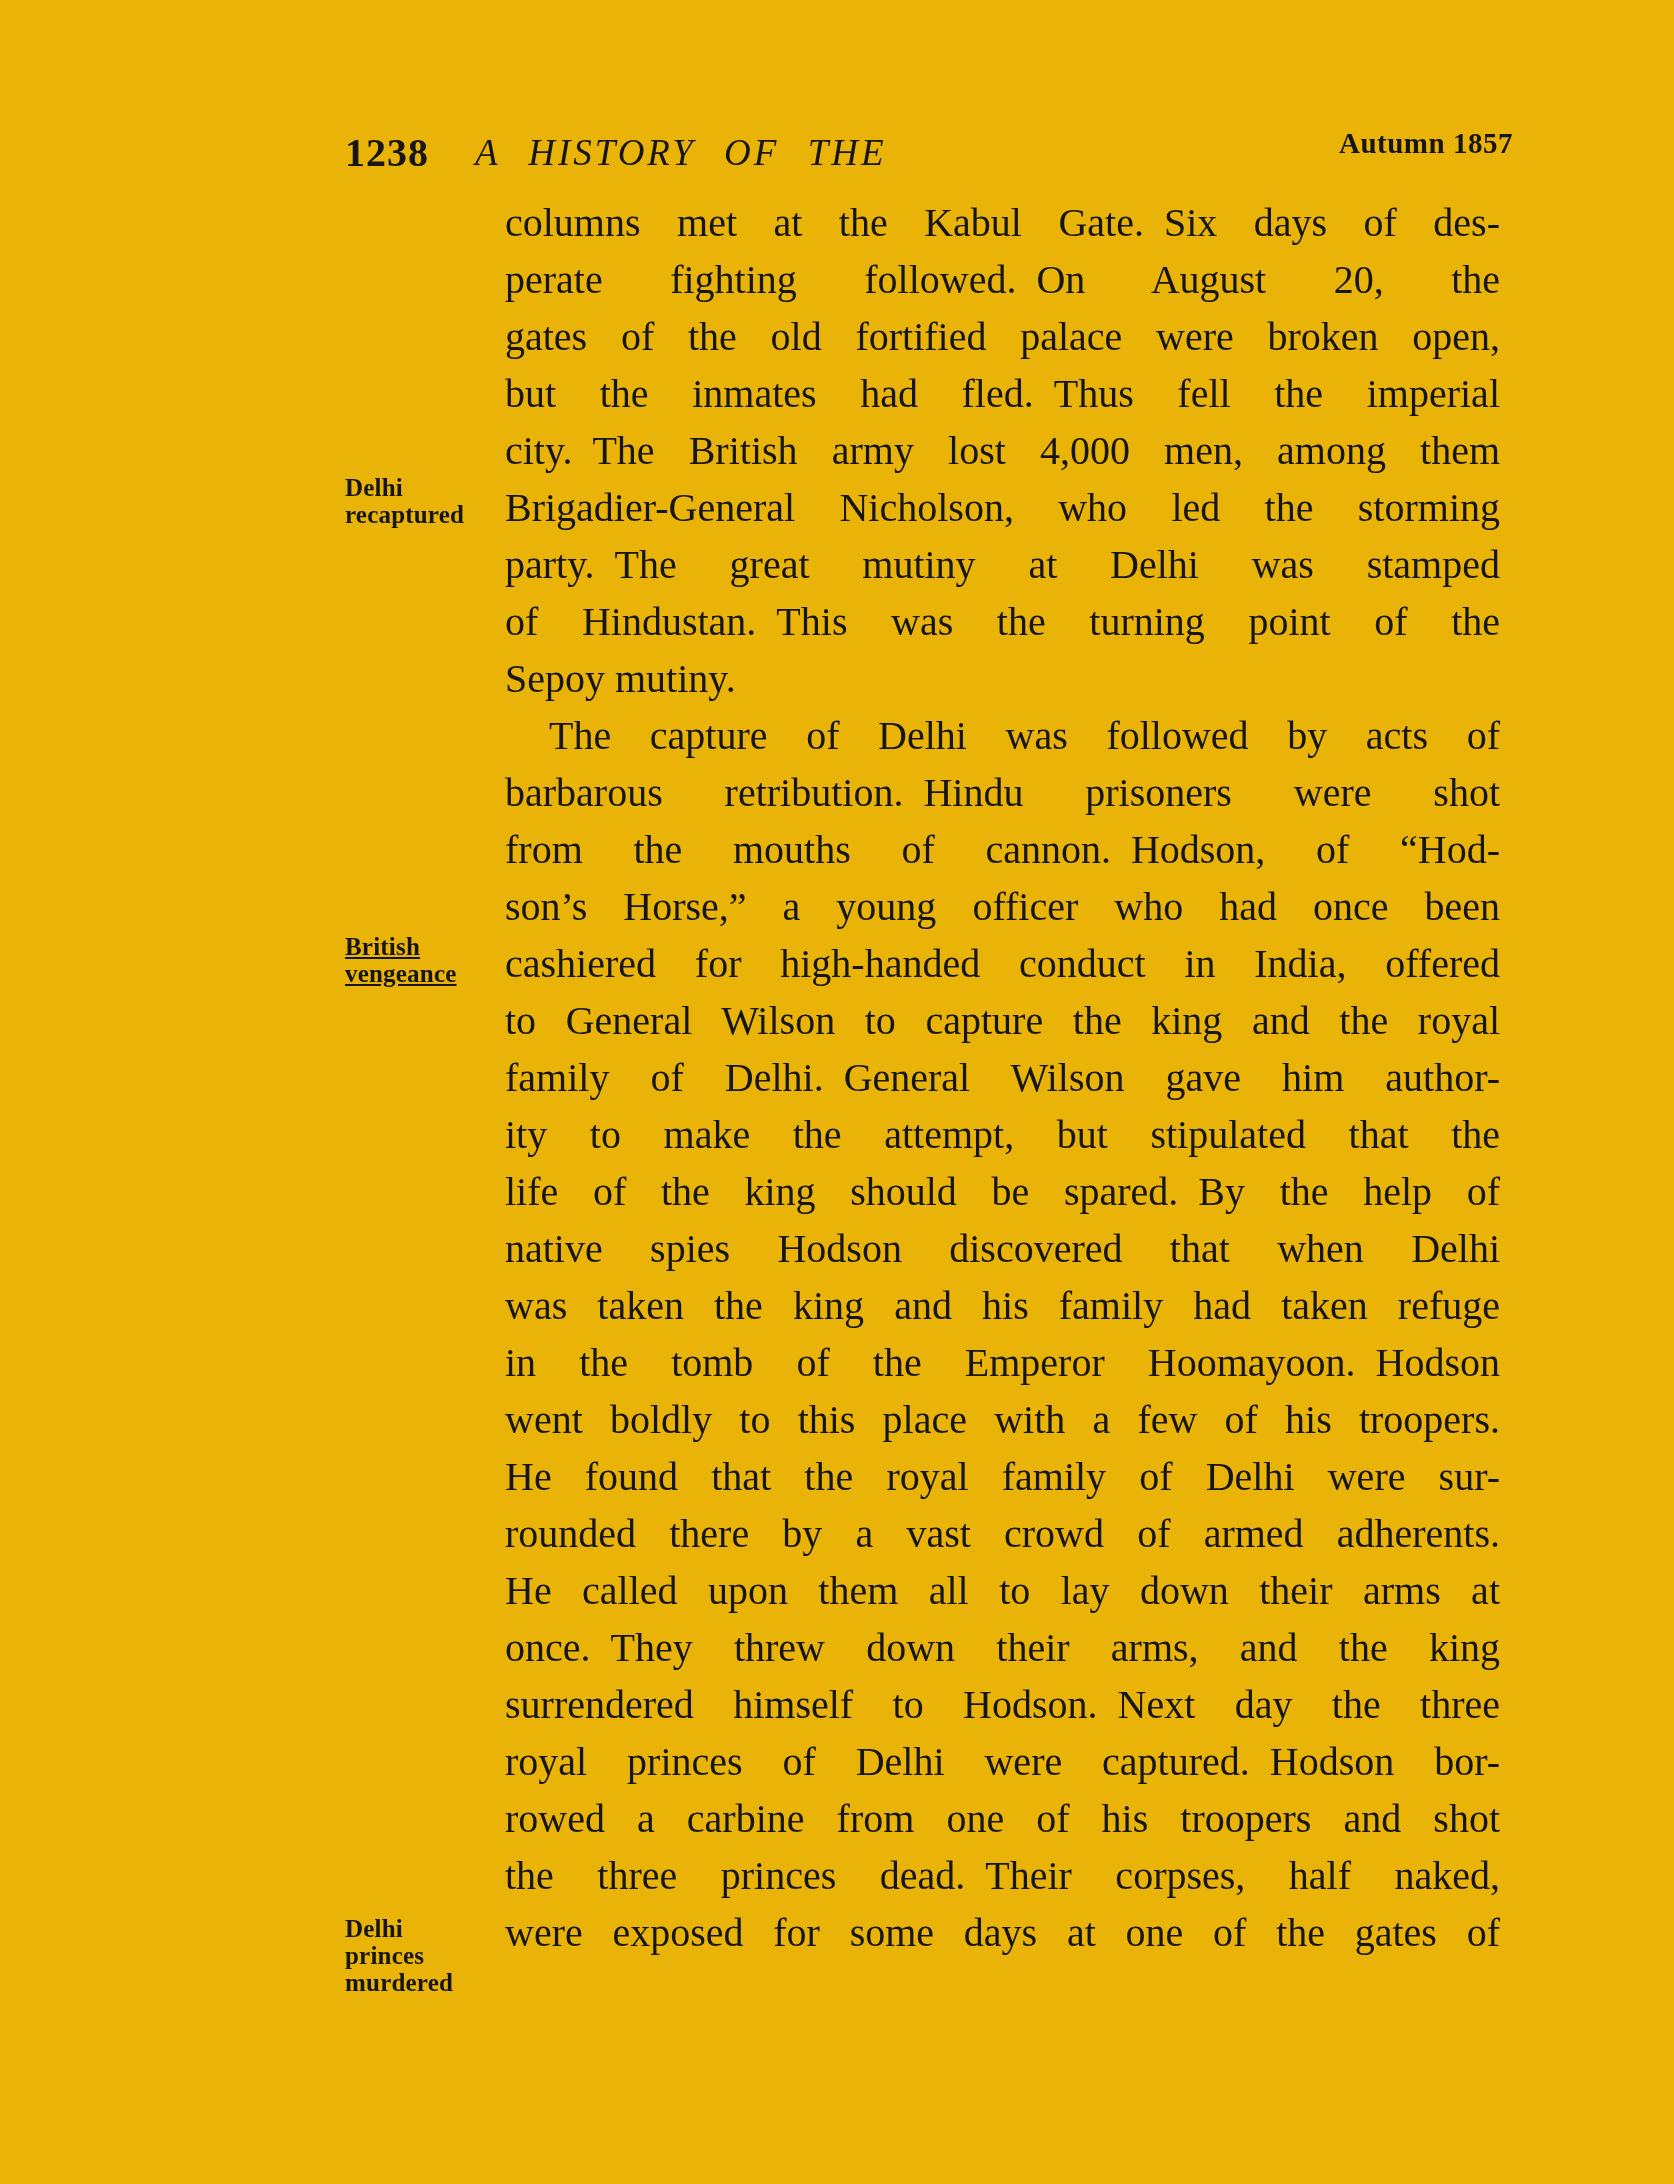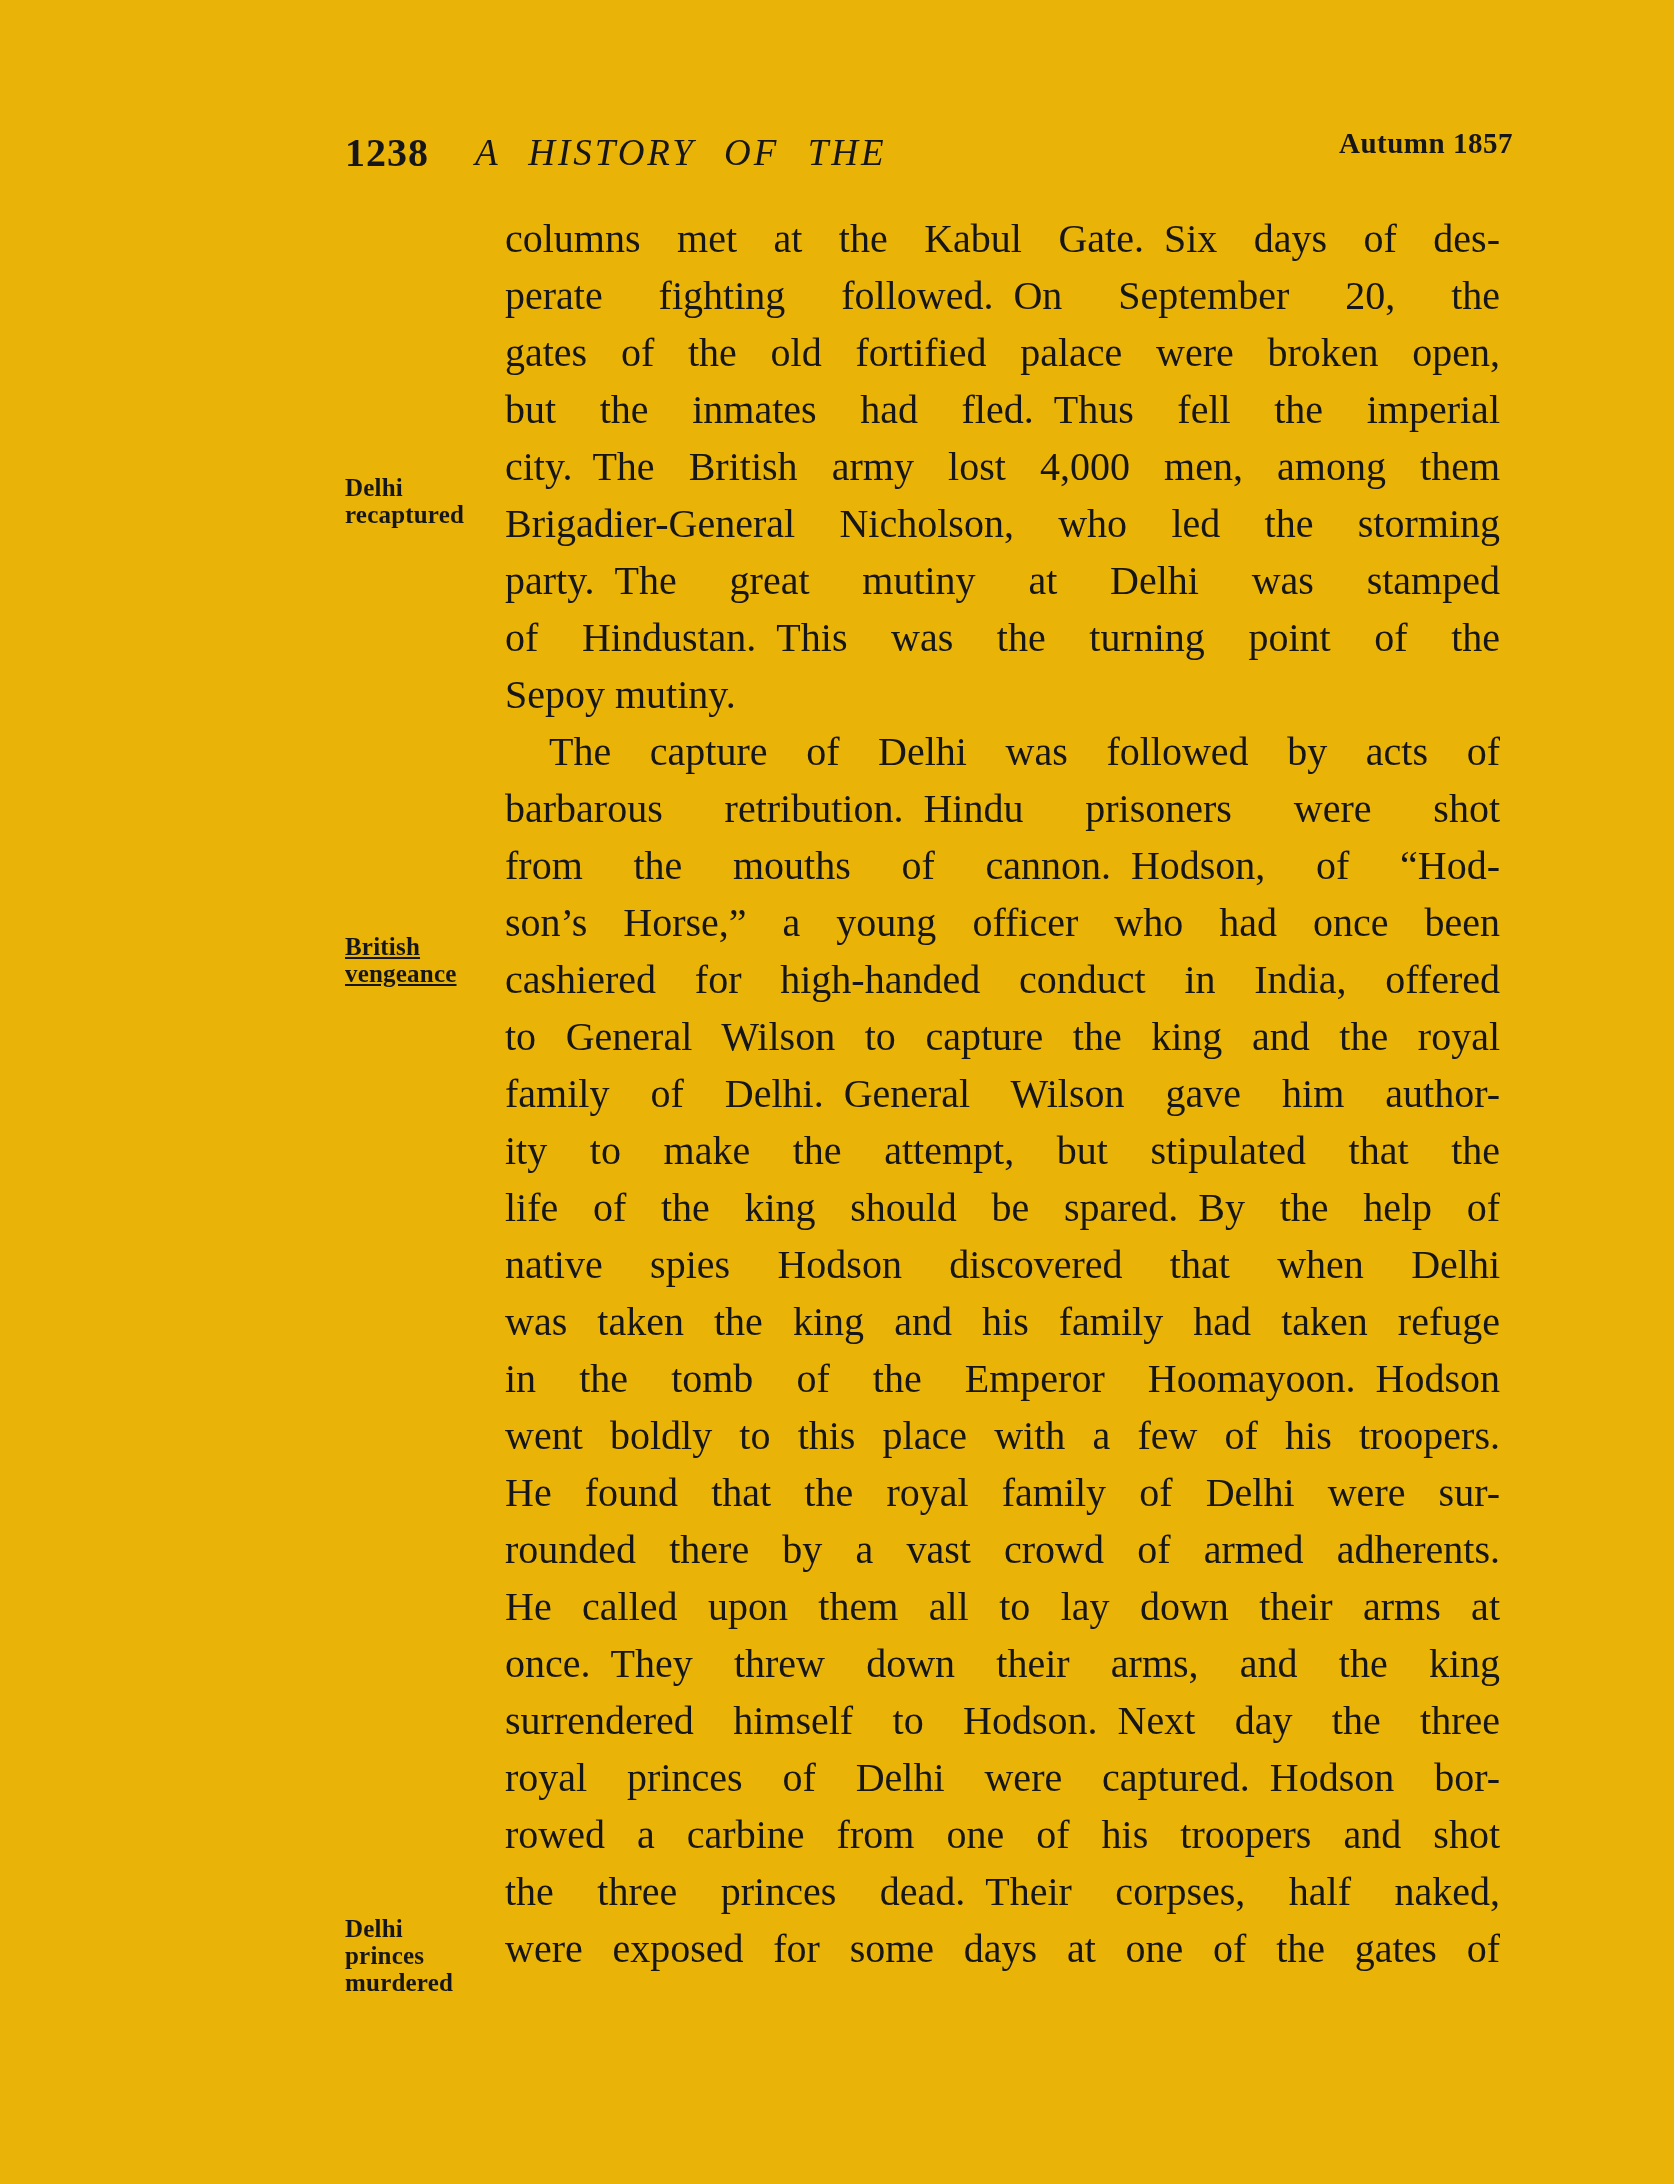--- a/index.html
+++ b/index.html
@@ -28,21 +28,21 @@
   .edition-note {
     position: absolute; left: 1339px; top: 127px;
     font-size: 29px; font-weight: bold; letter-spacing: 0.5px;
     white-space: nowrap;
     text-align: right;
   }
 
   
   .body-text {
     position: absolute; left: 505px; top: 194px; width: 995px;
-    font-size: 40px; line-height: 57px; margin-top: 16px;
+    font-size: 40px; line-height: 57px;
   }
   .line {
     height: 57px; overflow: hidden;
     text-align: justify;
     text-align-last: justify;
   }
   .line.short { text-align-last: left; }
   .line.indent { text-indent: 44px; }
 
   
@@ -75,21 +75,21 @@
   </div>
 
   <div class="margin-note note-3">
     <div>Delhi</div>
     <div>princes</div>
     <div>murdered</div>
   </div>
 
   <div class="body-text">
     <div class="line">columns met at the Kabul Gate. Six days of des-</div>
-    <div class="line">perate fighting followed. On September 20, the</div>
+    <div class="line">perate fighting followed. On August 20, the</div>
     <div class="line">gates of the old fortified palace were broken open,</div>
     <div class="line">but the inmates had fled. Thus fell the imperial</div>
     <div class="line">city. The British army lost 4,000 men, among them</div>
     <div class="line">Brigadier-General Nicholson, who led the storming</div>
     <div class="line">party. The great mutiny at Delhi was stamped</div>
     <div class="line">of Hindustan. This was the turning point of the</div>
     <div class="line short">Sepoy mutiny.</div>
     <div class="line indent">The capture of Delhi was followed by acts of</div>
     <div class="line">barbarous retribution. Hindu prisoners were shot</div>
     <div class="line">from the mouths of cannon. Hodson, of “Hod-</div>

